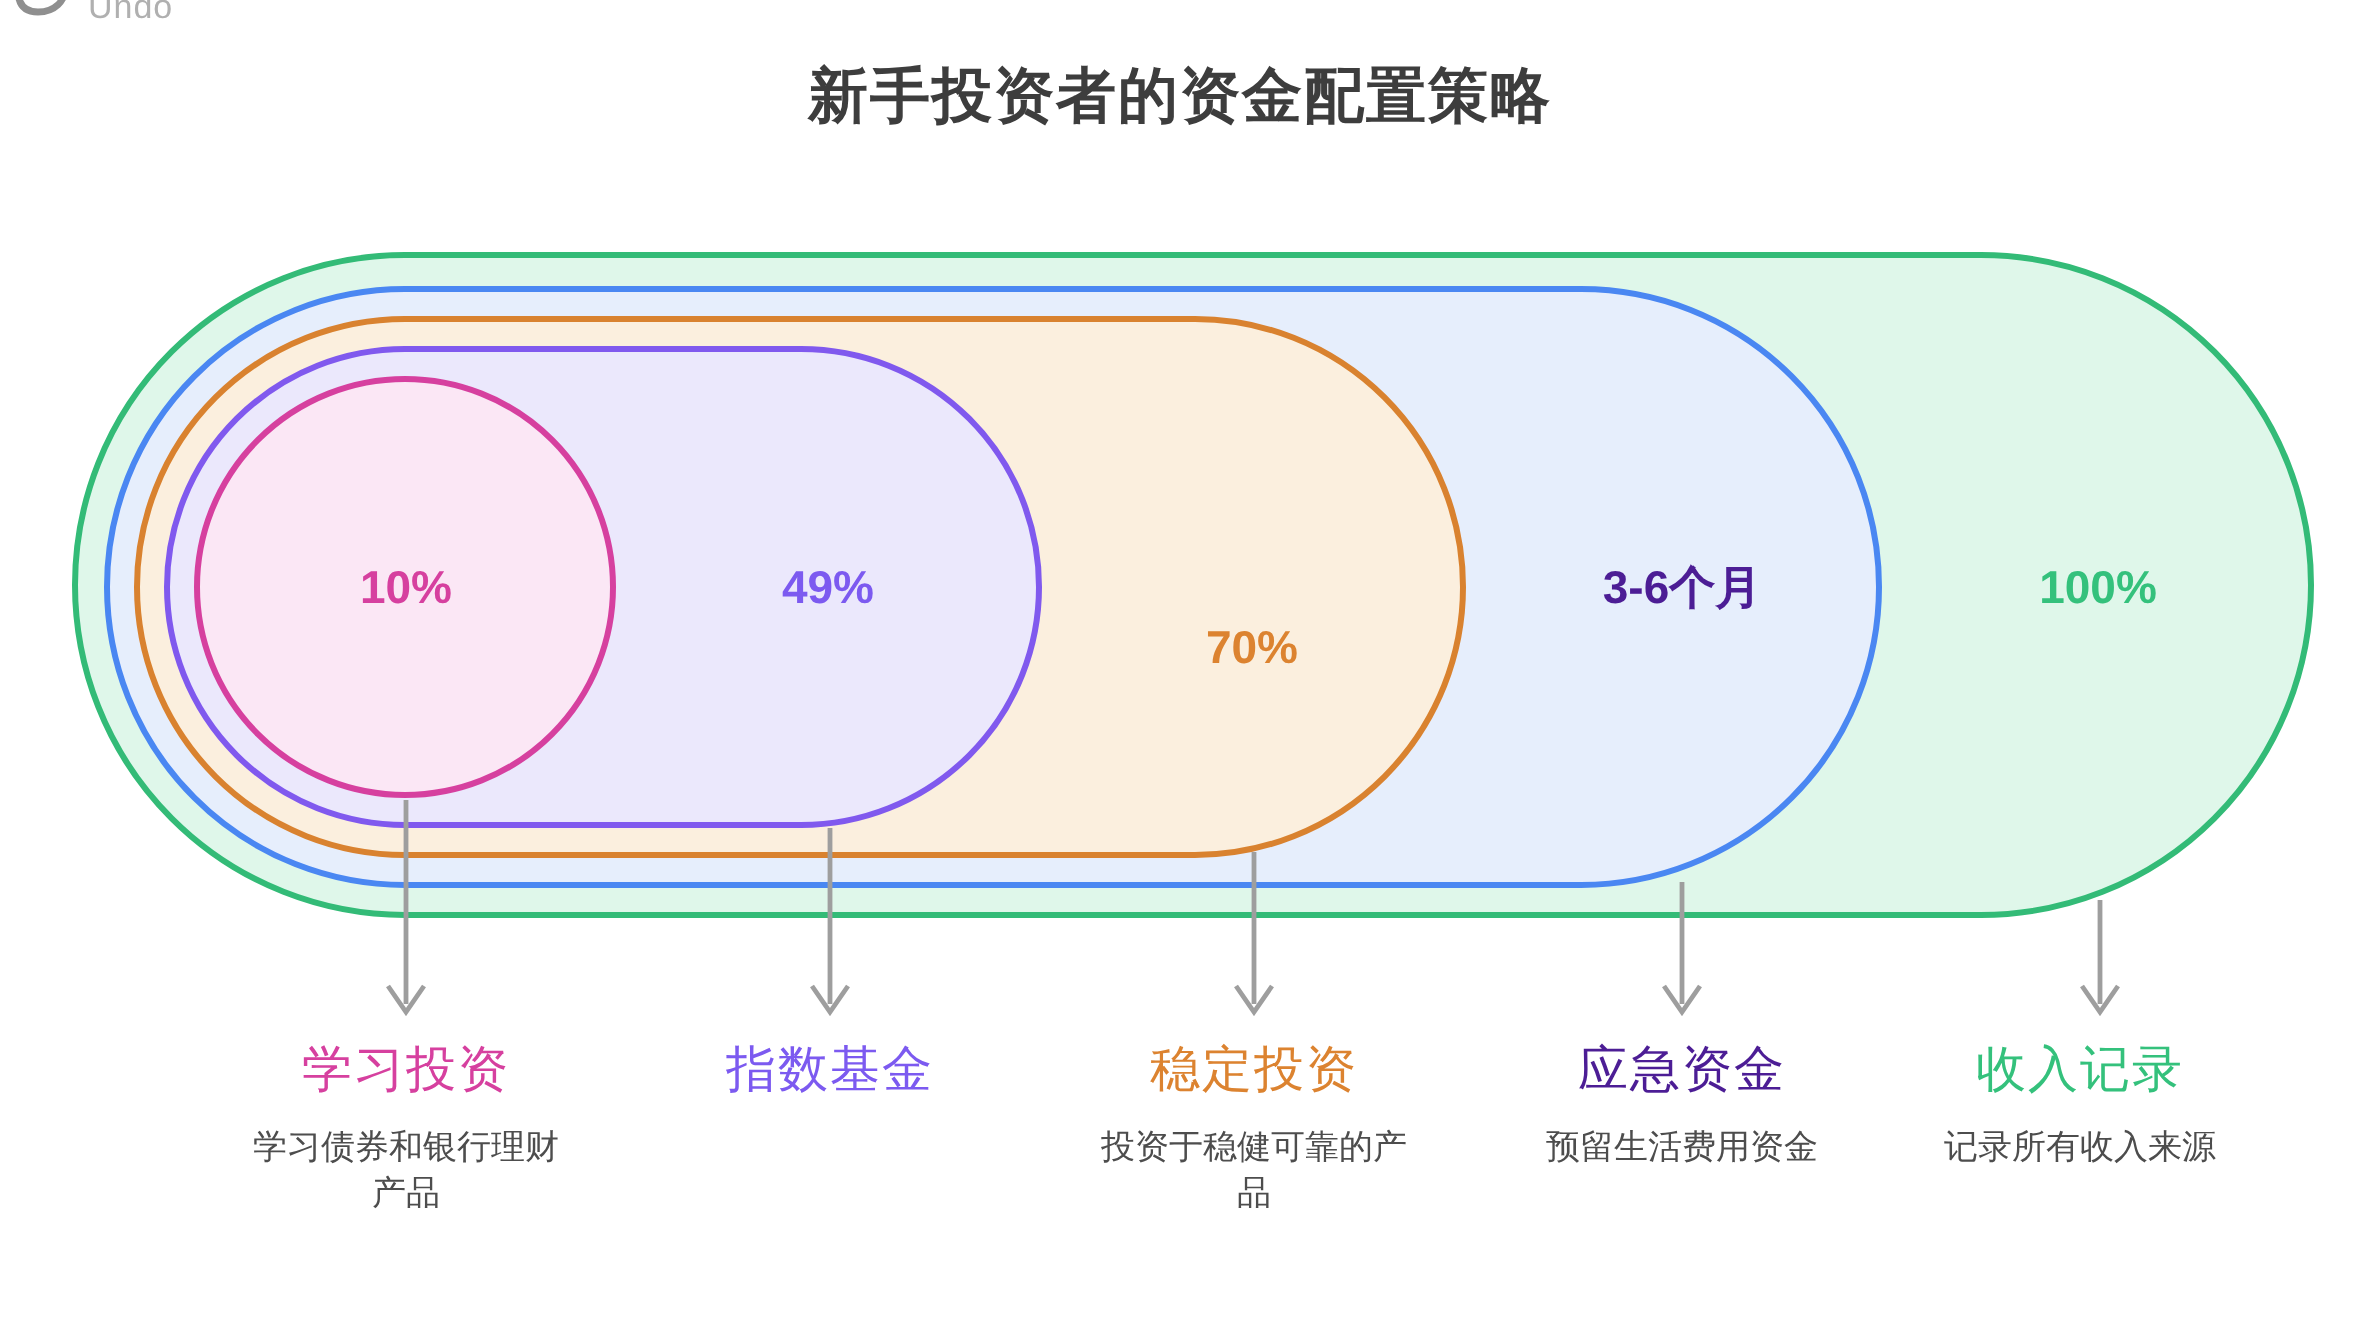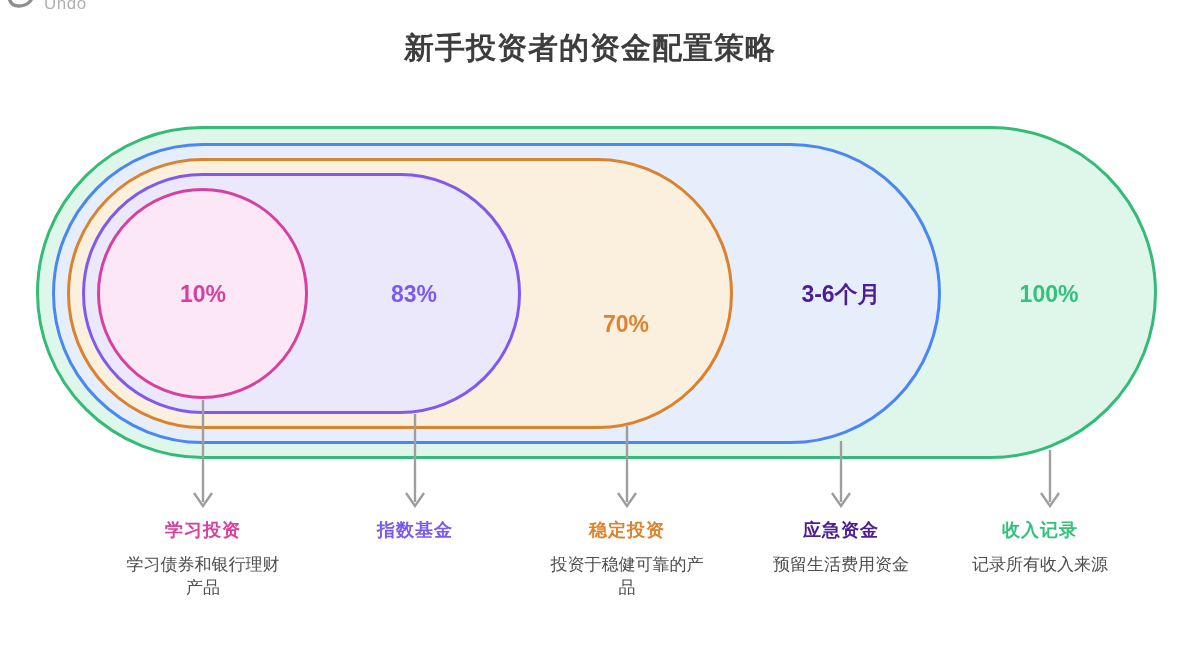--- a/index.html
+++ b/index.html
@@ -40,21 +40,21 @@
   .arrow-2{left:615px;top:426px;}
   .arrow-3{left:829px;top:441px;}
   .arrow-4{left:1038px;top:450px;}
   
   .col{position:absolute;top:518px;transform:translateX(-50%);text-align:center;}
   .col-0{left:203px;}
   .col-1{left:415px;}
   .col-2{left:627px;}
   .col-3{left:841px;}
   .col-4{left:1040px;}
-  .col-title{font-size:18px;font-weight:bold;letter-spacing:1px;white-space:nowrap;}
+  .col-title{font-size:25px;font-weight:normal;letter-spacing:1px;white-space:nowrap;}
   .col-desc{margin:12px auto 0;font-size:17px;line-height:1.35;color:#4d4d4d;}
   .col-0 .col-desc{width:165px;}
   .col-2 .col-desc{width:160px;}
   .col-1 .col-desc,.col-3 .col-desc,.col-4 .col-desc{width:210px;}
 </style>
 </head>
 <body>
 
 <div class="watermark">
   <svg width="30" height="18" viewBox="0 0 30 18">
@@ -67,21 +67,21 @@
 
 <div class="canvas">
 
   <div class="ring ring-income"></div>
   <div class="ring ring-emergency"></div>
   <div class="ring ring-stable"></div>
   <div class="ring ring-index"></div>
   <div class="ring ring-learn"></div>
 
   <div class="pct pct-0 c-learn">10%</div>
-  <div class="pct pct-1 c-index">83%</div>
+  <div class="pct pct-1 c-index">49%</div>
   <div class="pct pct-2 c-stable">70%</div>
   <div class="pct pct-3 c-emergency">3-6个月</div>
   <div class="pct pct-4 c-income">100%</div>
 
   <svg class="arrow arrow-0" width="24" height="108">
     <line x1="12" y1="0" x2="12" y2="102" stroke="#9E9E9E" stroke-width="2.4"></line>
     <polyline points="3,93 12,106 21,93" fill="none" stroke="#9E9E9E" stroke-width="2.4"></polyline>
   </svg>
   <svg class="arrow arrow-1" width="24" height="94">
     <line x1="12" y1="0" x2="12" y2="88" stroke="#9E9E9E" stroke-width="2.4"></line>

